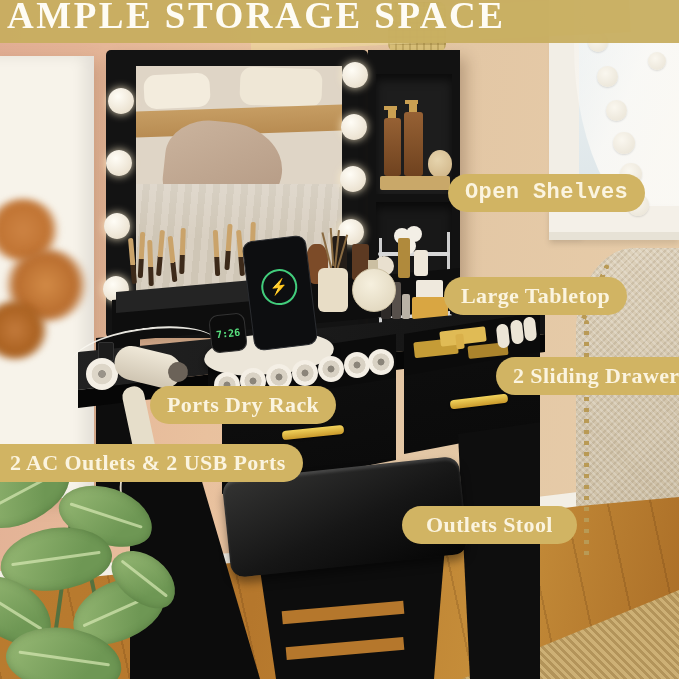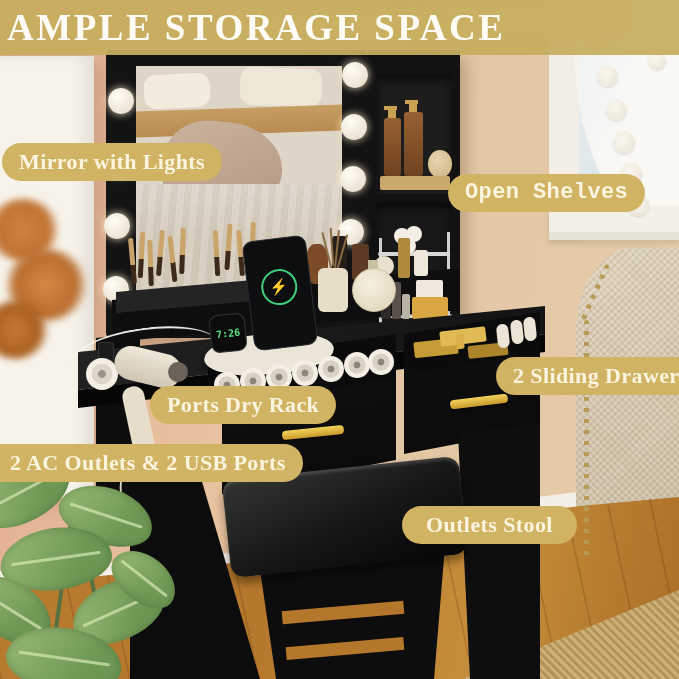--- a/index.html
+++ b/index.html
@@ -201,22 +201,22 @@
   .lf3{left:0px;top:528px;width:112px;height:62px;transform:rotate(-8deg);}
   .lf4{left:-36px;top:582px;width:92px;height:56px;transform:rotate(32deg);}
   .lf5{left:70px;top:582px;width:96px;height:58px;transform:rotate(-24deg);}
   .lf6{left:6px;top:628px;width:116px;height:64px;transform:rotate(8deg);}
   .lf7{left:108px;top:556px;width:72px;height:46px;transform:rotate(38deg);}
   .stem{width:4px;background:#55713f;z-index:11;border-radius:2px;}
   .st1{left:58px;top:520px;height:160px;transform:rotate(8deg);}
   .st2{left:96px;top:540px;height:140px;transform:rotate(-12deg);}
 
   
-  .banner{left:0;top:0;width:679px;height:55px;background:rgba(199,173,95,.94);z-index:20;
-          display:flex;align-items:center;}
+  .banner{left:0;top:0;width:679px;height:43px;background:rgba(199,173,95,.94);z-index:20;
+          display:flex;align-items:flex-end;}
   .banner-title{color:#fefcf4;font:700 37px/55px "Liberation Serif",serif;letter-spacing:2.5px;padding-left:7px;white-space:nowrap;}
   .pill{position:absolute;background:var(--annotation-gold,#d1b463);color:var(--label-text,#fbf4df);
         font:600 22px/1 "Liberation Serif",serif;padding:8px 17px;border-radius:25px;white-space:nowrap;
         z-index:30;letter-spacing:.4px;}
   .pill-mirror{left:2px;top:143px;}
   .pill-shelves{left:448px;top:174px;font-family:Liberation Mono, monospace;}
   .pill-trays{left:38px;top:252px;}
   .pill-tabletop{left:444px;top:277px;}
   .pill-drawers{left:496px;top:357px;}
   .pill-hair{left:150px;top:386px;}
@@ -389,20 +389,20 @@
   <div class="abs leaf lf2"></div>
   <div class="abs leaf lf3"></div>
   <div class="abs leaf lf4"></div>
   <div class="abs leaf lf5"></div>
   <div class="abs leaf lf6"></div>
   <div class="abs leaf lf7"></div>
 
   <div class="abs banner">
     <span class="banner-title">AMPLE STORAGE SPACE</span>
   </div>
-  <div class="pill pill-mirror">Mirror with Lights</div>
   <div class="pill pill-shelves">Open Shelves</div>
+  <div class="pill pill-tabletop">Large Tabletop</div>
   <div class="pill pill-drawers">2 Sliding Drawers</div>
   <div class="pill pill-hair">Ports Dry Rack</div>
   <div class="pill pill-outlets">2 AC Outlets &amp; 2 USB Ports</div>
   <div class="pill pill-stool">Outlets Stool</div>
 
 </div>
 
 </body></html>

